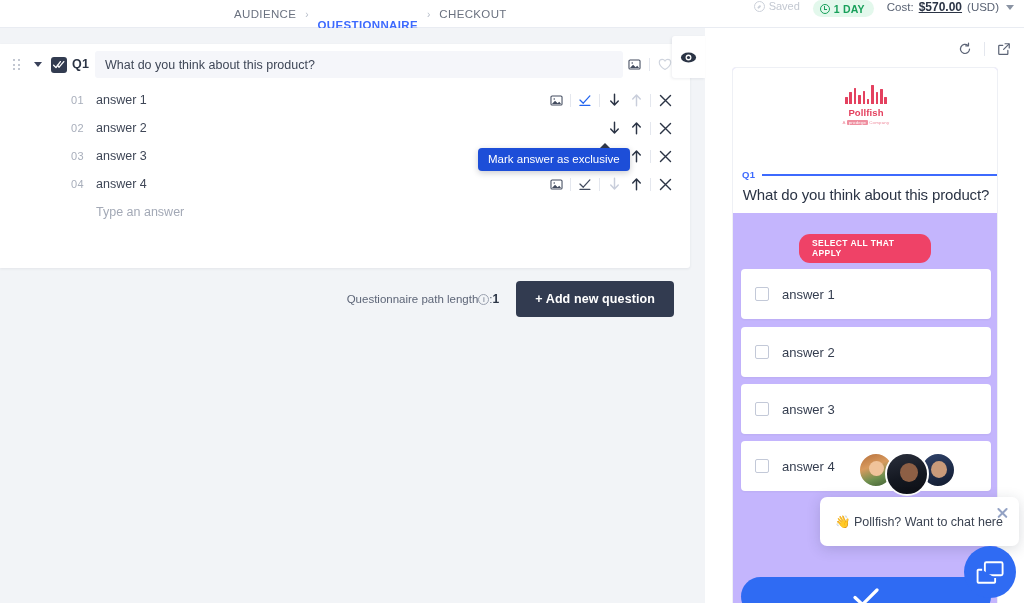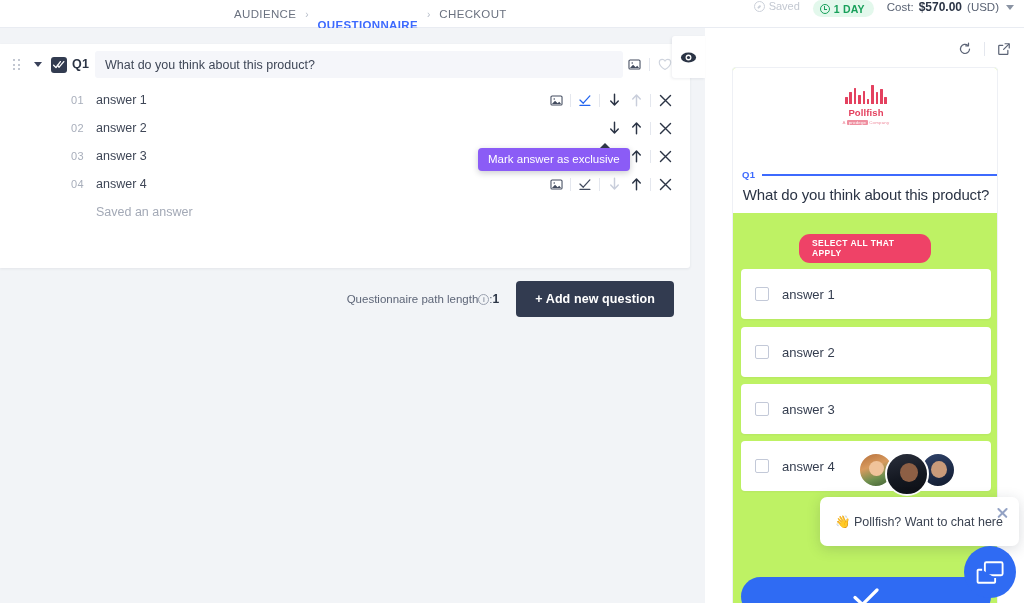--- a/index.html
+++ b/index.html
@@ -57,21 +57,21 @@
     border-radius: 11px; padding: 2.5px 9px 2.5px 7px;
     font-size: 10.5px; font-weight: bold; letter-spacing: .2px;
   }
   .clock {
     width: 10px; height: 10px; border: 1.4px solid #18a05a; border-radius: 50%;
     position: relative; flex: none;
   }
   .clock::before{content:"";position:absolute;left:3.1px;top:1.6px;width:1.1px;height:3.2px;background:#18a05a;}
   .clock::after{content:"";position:absolute;left:3.4px;top:4.2px;width:2.6px;height:1.1px;background:#18a05a;}
   .cost { display: flex; align-items: baseline; gap: 5px; font-size: 11.5px; color: #596273; }
-  .cost .amt { font-weight: bold; color: #2b3445; font-size: 12px; }
+  .cost .amt { font-weight: bold; color: #2b3445; font-size: 12px; text-decoration: underline; }
   .cost .cur { color: #596273; font-size: 11.5px; }
   .caret-down {
     width: 0; height: 0; border-left: 4px solid transparent;
     border-right: 4px solid transparent; border-top: 5px solid #8a93a3;
     margin-left: 2px; position: relative; top: -1px;
   }
 
   
   .editor {
     position: absolute; left: 0; top: 28px; width: 705px; height: 575px;
@@ -133,21 +133,21 @@
   }
   .icobox {
     width: 16px; height: 16px; display: flex; align-items: center; justify-content: center;
     border-radius: 3px; cursor: pointer;
   }
   .icobox.sel { background: #2264ef; }
 
   
   .tooltip {
     position: absolute; left: 478px; top: 120px;
-    background: #8b5cf6; color: #ffffff;
+    background: #1d4ed8; color: #ffffff;
     font-size: 11.5px; padding: 5px 10px 6px; border-radius: 4px;
     white-space: nowrap; z-index: 30;
     box-shadow: 0 2px 6px rgba(20,25,40,.22);
   }
   .tooltip::after {
     content: ""; position: absolute; top: -5px; right: 20px;
     border-left: 5px solid transparent; border-right: 5px solid transparent;
     border-bottom: 5px solid #2f3748;
   }
 
@@ -182,21 +182,21 @@
     background: #ffffff;
   }
   .prev-toolbar {
     position: absolute; right: 12px; top: 13px; display: flex;
     align-items: center; gap: 11px;
   }
   .prev-tdiv { width: 1px; height: 14px; background: #e4e7ee; }
 
   .phone {
     position: absolute; left: 27px; top: 39px; width: 266px; height: 536px;
-    background: #bef264; border-radius: 4px 4px 0 0;
+    background: #c4b5fd; border-radius: 4px 4px 0 0;
     border: 1px solid #eef0f5; border-bottom: none;
     overflow: hidden;
   }
   .phone-top {
     position: absolute; left: 0; top: 0; width: 266px; height: 145px;
     background: #ffffff;
   }
   .logo-wrap {
     position: absolute; left: 0; right: 0; top: 17px;
     display: flex; flex-direction: column; align-items: center; gap: 1px;
@@ -489,21 +489,21 @@
             <span class="vdiv"></span>
             <span class="icobox">
               <svg width="13" height="13" viewBox="0 0 14 14">
                   <path d="M1.6 1.6 L12.4 12.4 M12.4 1.6 L1.6 12.4" stroke="#2b3445" stroke-width="1.5" stroke-linecap="round"></path>
                 </svg>
             </span>
           </span>
         </div>
 
         <div class="arow">
-          <span class="aplaceholder">Saved an answer</span>
+          <span class="aplaceholder">Type an answer</span>
         </div>
       </div>
     </div>
 
     <div class="tooltip">Mark answer as exclusive</div>
 
     <div class="footerbar">
       <span class="pathlen">
         <span>Questionnaire path length</span>
         <span class="infoi">i</span>

